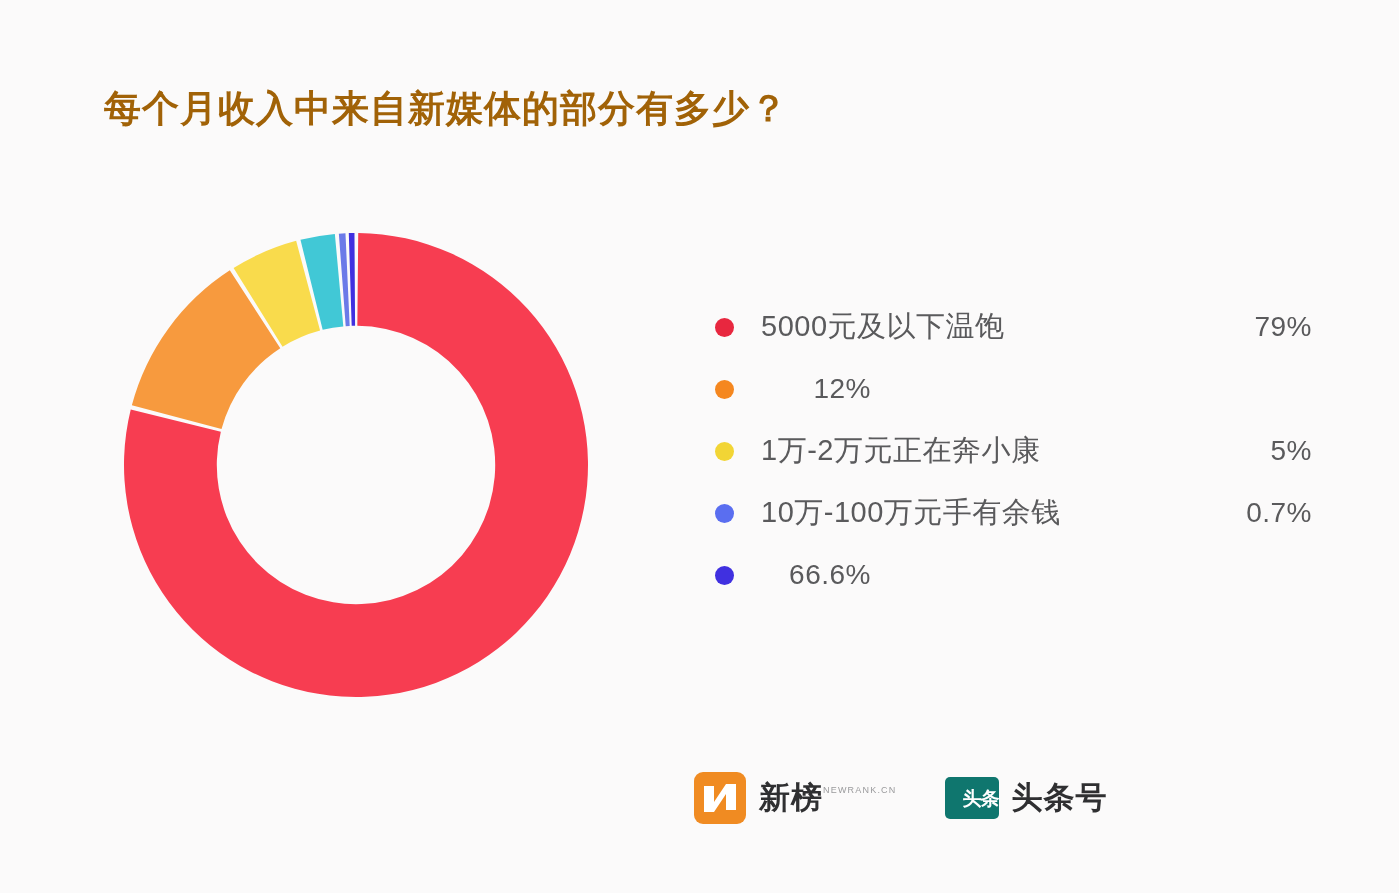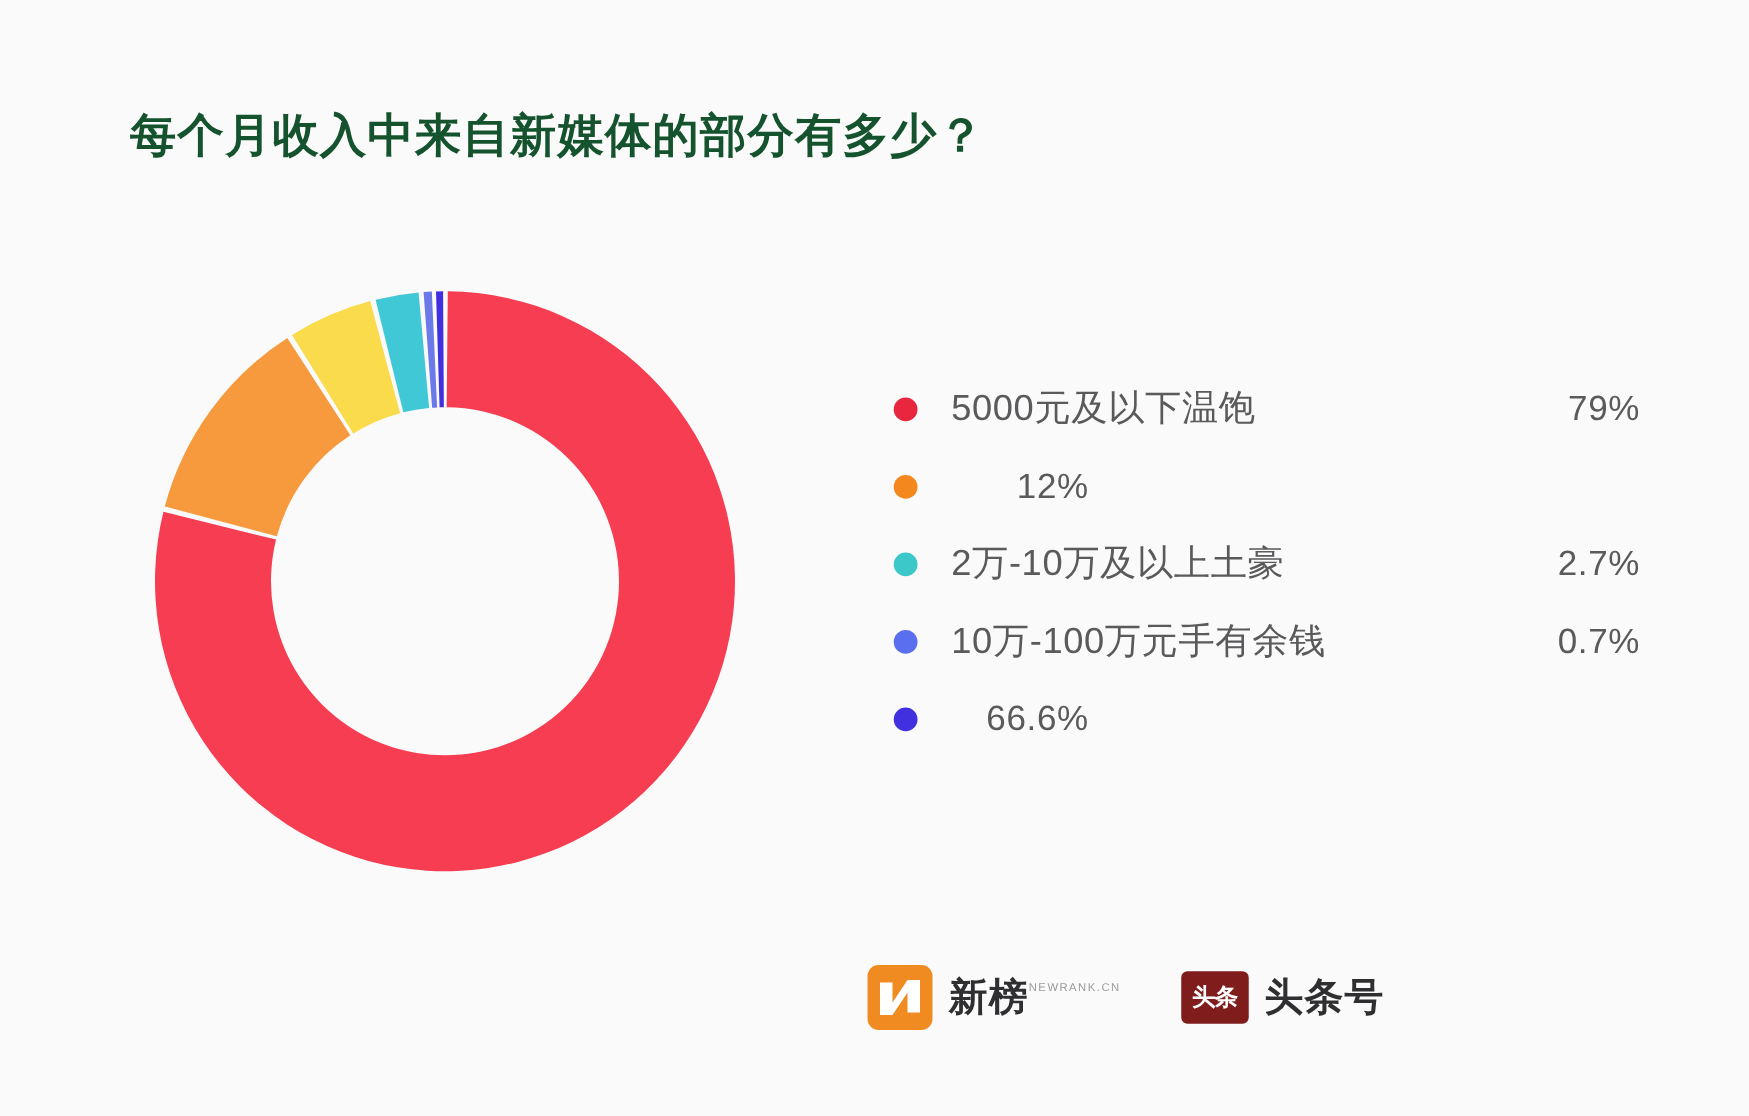--- a/index.html
+++ b/index.html
@@ -17,21 +17,21 @@
   }
 
   
   .chart-title {
     position: absolute;
     left: 104px;
     top: 84px;
     font-size: 37px;
     font-weight: bold;
     letter-spacing: 1px;
-    color: #14532d;
+    color: #a16207;
     white-space: nowrap;
   }
 
   
   .donut-wrap {
     position: absolute;
     left: 116px;
     top: 225px;
     width: 480px;
     height: 480px;
@@ -99,27 +99,27 @@
     width: 52px;
     height: 52px;
     border-radius: 9px;
     flex: 0 0 auto;
     margin-right: 13px;
     position: relative;
     overflow: hidden;
   }
   .mark-newrank { background: #f08b22; }
   .mark-toutiao {
-    background: #7f1d1d;
+    background: #0f766e;
     width: 54px;
     height: 42px;
     border-radius: 5px;
     display: flex;
     align-items: center;
-    justify-content: center;
+    justify-content: flex-end;
   }
   .mark-chazuo { background: #2f78b5; }
 
   .mark-glyph-n {
     position: absolute;
     left: 0; top: 0; right: 0; bottom: 0;
   }
   .toutiao-cn {
     color: #ffffff;
     font-size: 19px;
@@ -191,26 +191,26 @@
     <span class="legend-dot" style="background: rgb(232, 39, 63);"></span>
     <span class="legend-label">5000元及以下温饱</span>
     <span class="legend-value">79%</span>
   </div>
 
   <div class="legend-row">
     <span class="legend-dot" style="background: rgb(245, 135, 31);"></span>
     <span class="legend-value">12%</span>
   </div>
 
-
-  <div class="legend-row">
-    <span class="legend-dot" style="background: rgb(60, 200, 200);"></span>
-    <span class="legend-label">2万-10万及以上土豪</span>
-    <span class="legend-value">2.7%</span>
-  </div>
+  <div class="legend-row">
+    <span class="legend-dot" style="background: rgb(242, 213, 53);"></span>
+    <span class="legend-label">1万-2万元正在奔小康</span>
+    <span class="legend-value">5%</span>
+  </div>
+
 
   <div class="legend-row">
     <span class="legend-dot" style="background: rgb(90, 110, 240);"></span>
     <span class="legend-label">10万-100万元手有余钱</span>
     <span class="legend-value">0.7%</span>
   </div>
 
   <div class="legend-row">
     <span class="legend-dot" style="background: rgb(64, 48, 224);"></span>
     <span class="legend-value">66.6%</span>

